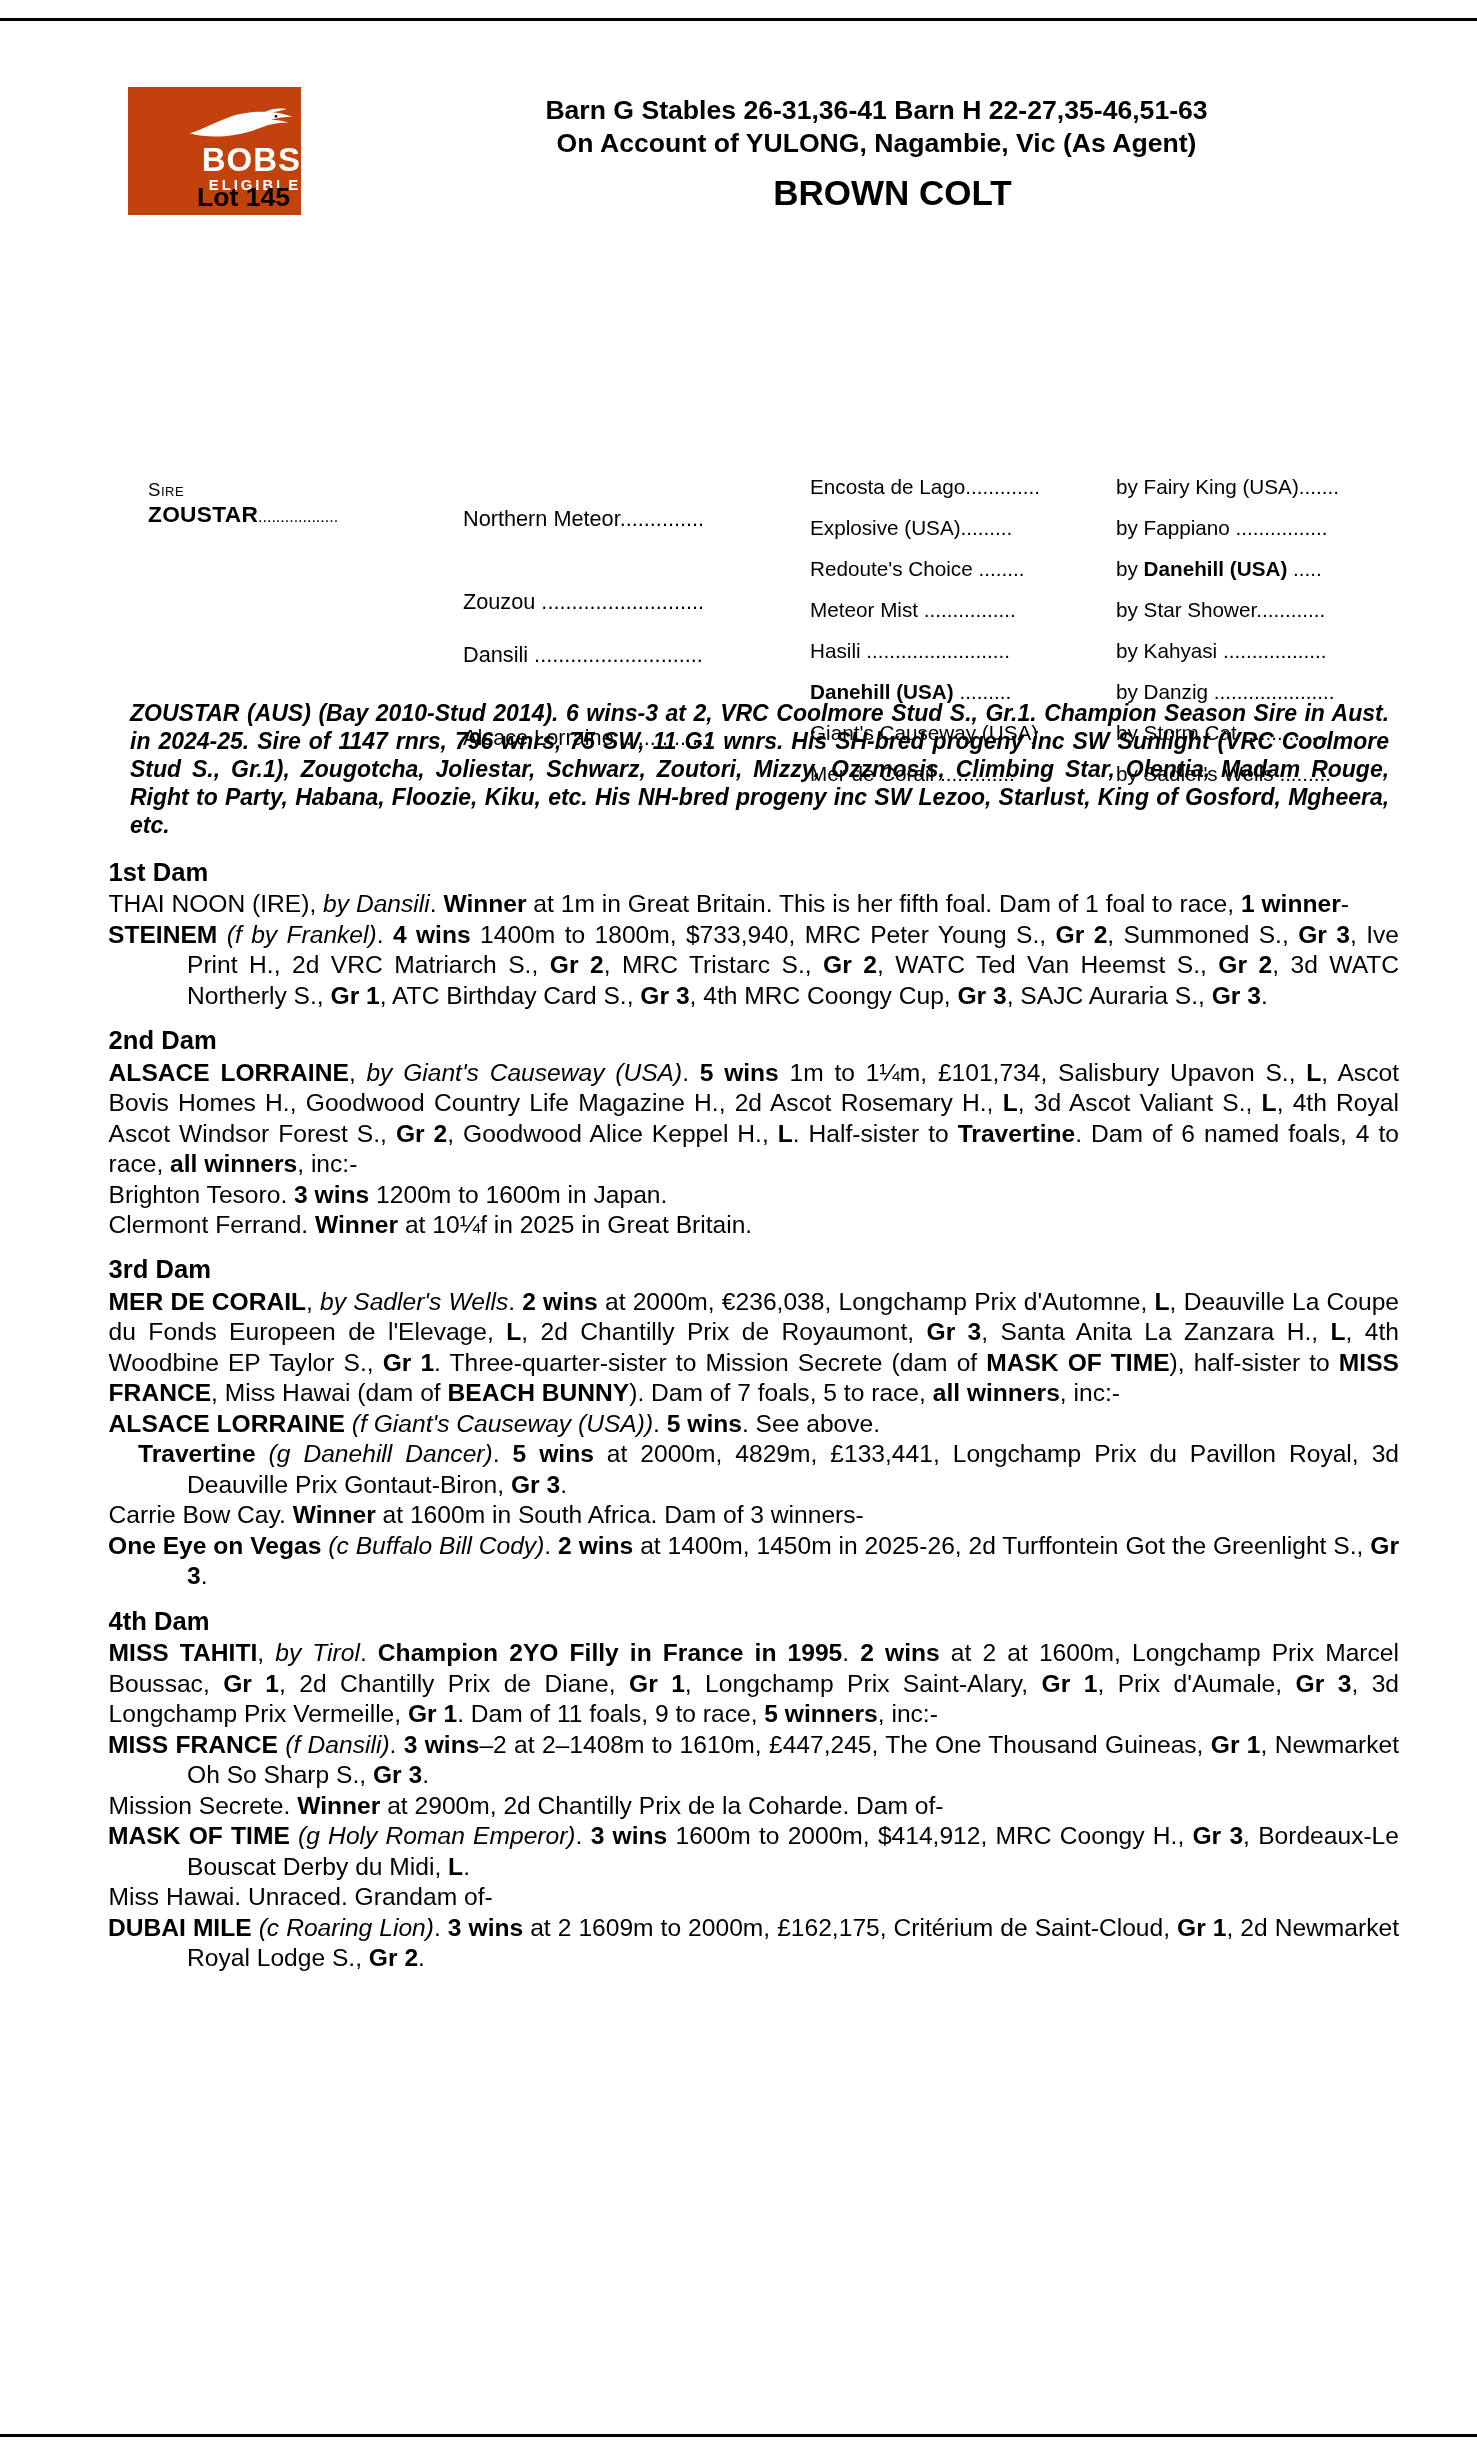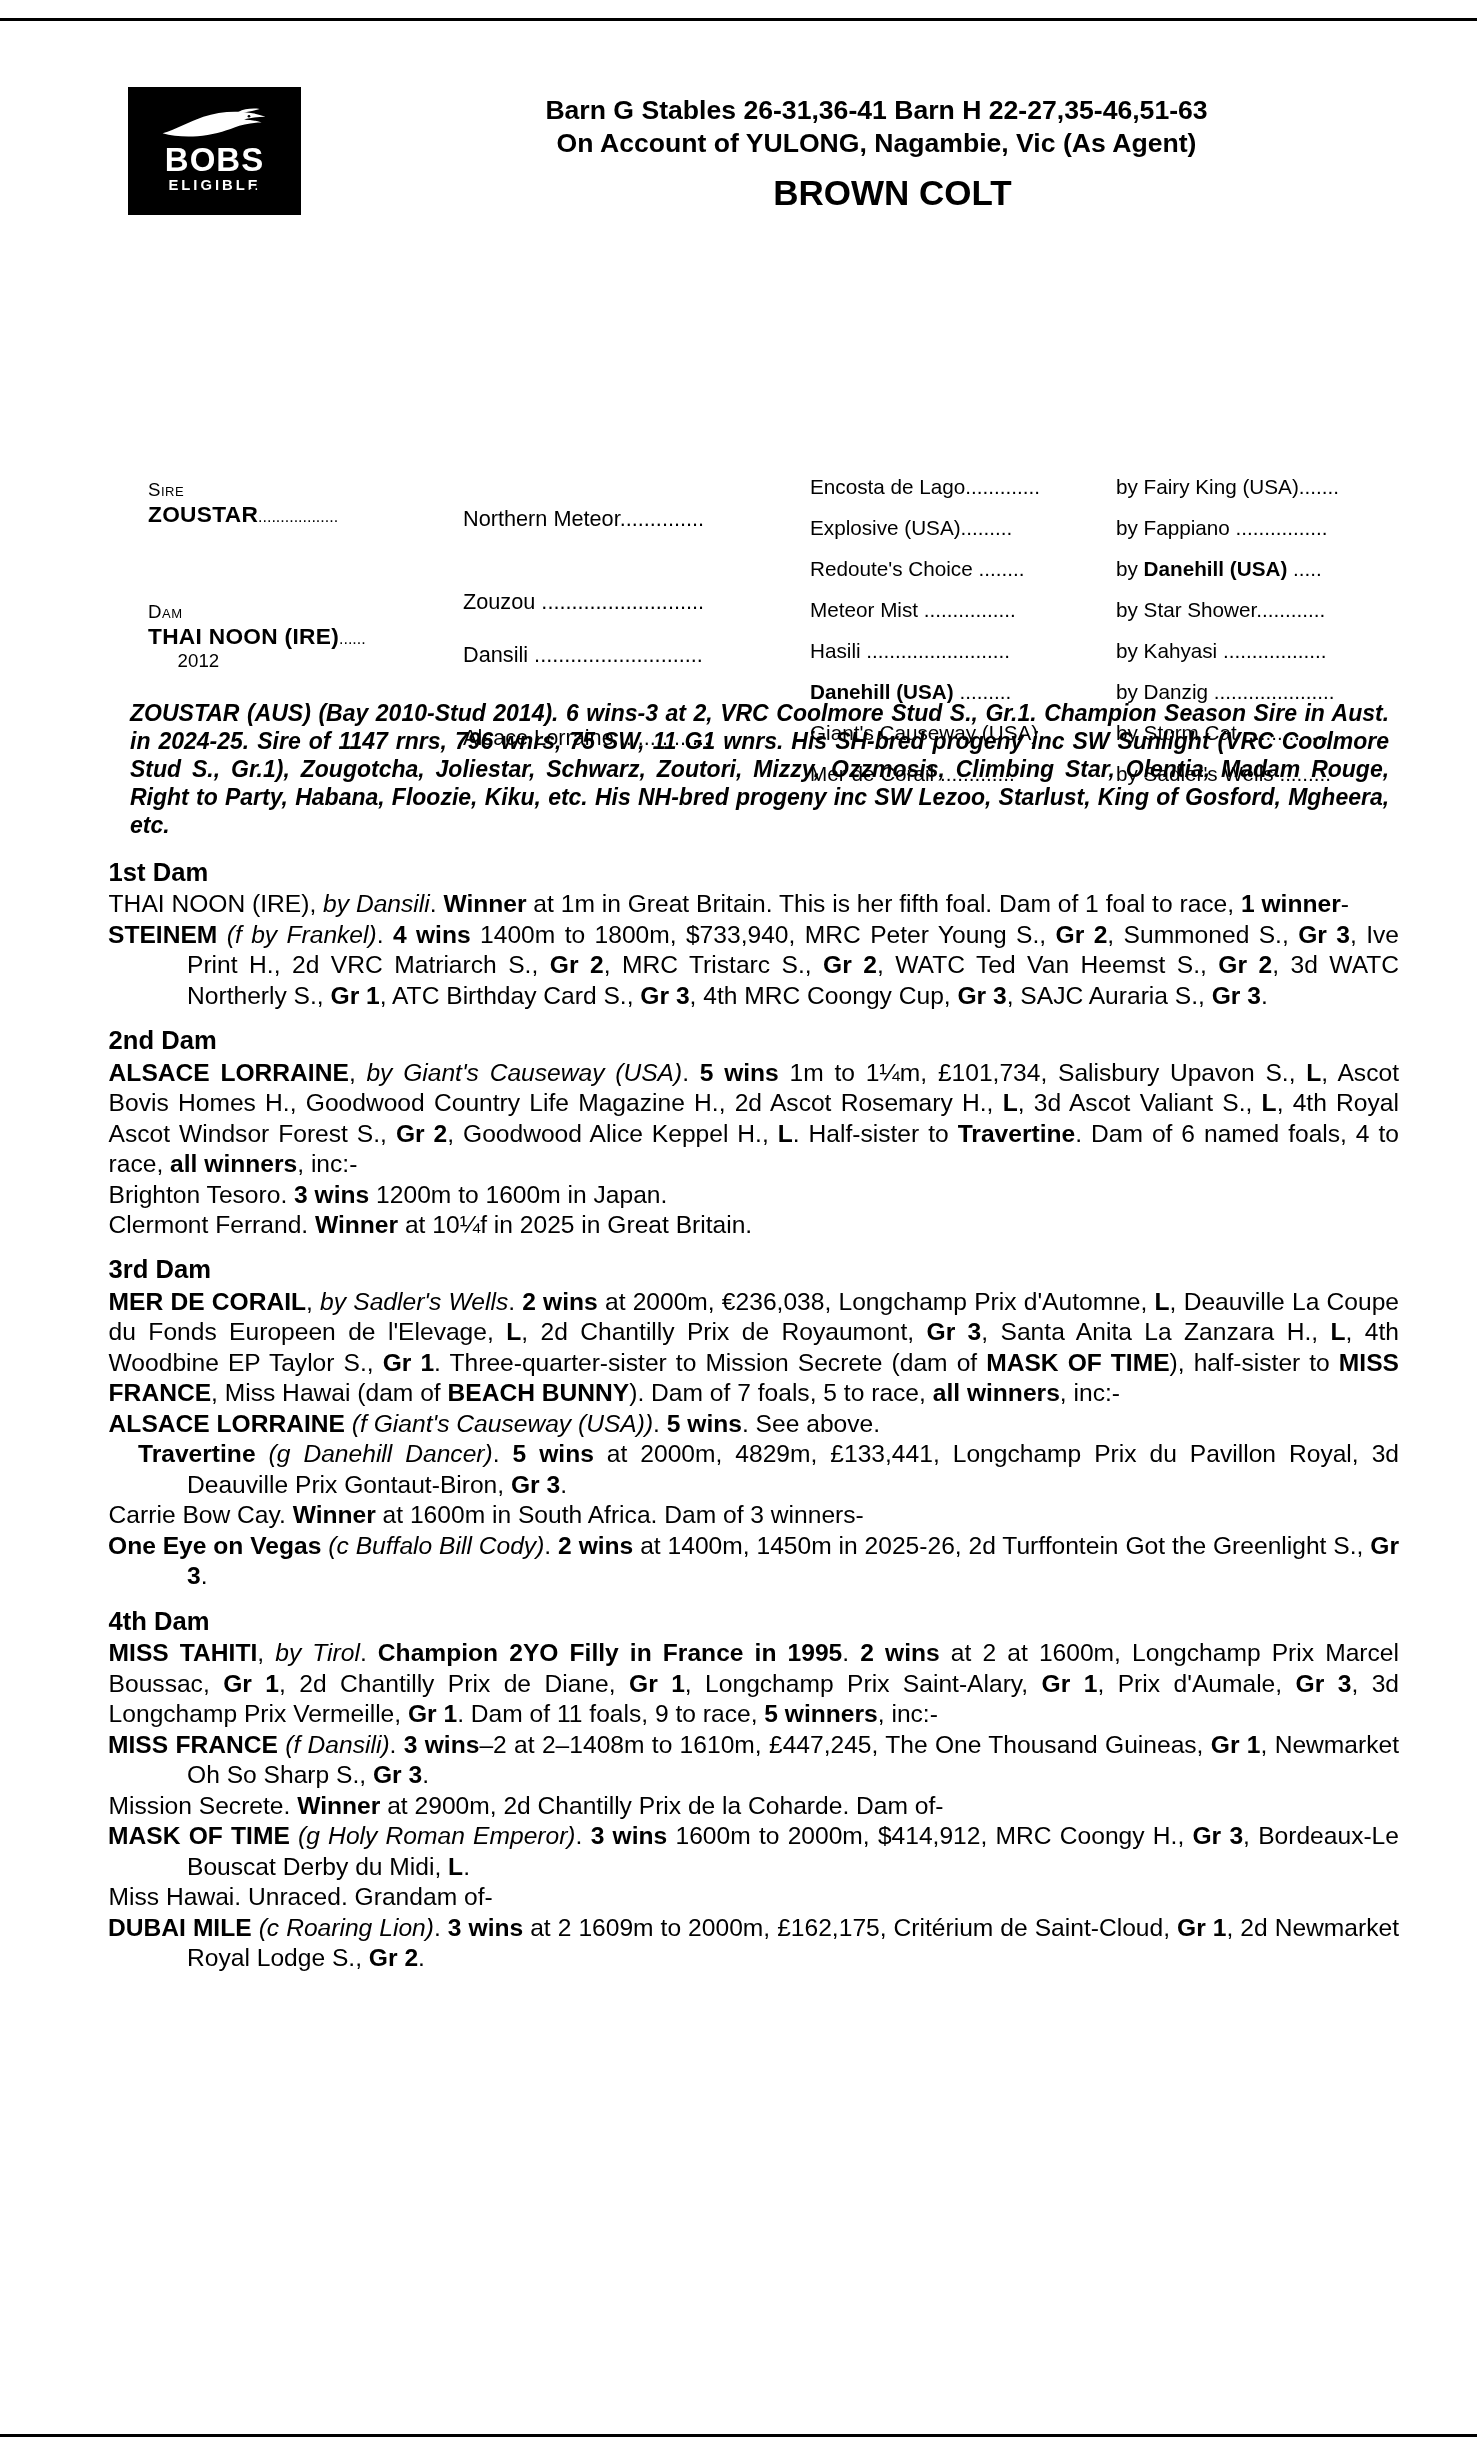--- a/index.html
+++ b/index.html
@@ -16,22 +16,22 @@
     box-sizing:border-box;
     padding:0 79px;
   }
   .rule-top{position:absolute;left:0;top:17.7px;width:1478px;height:3px;background:#000;}
   .rule-bottom{position:absolute;left:0;bottom:25.6px;width:1478px;height:3px;background:#000;}
 
   
   .header{position:relative;height:167px;}
   .bobs{
     position:absolute;left:49px;top:87px;width:173px;height:128px;
-    background:#000000;color:#fff;
-    display:flex;flex-direction:column;align-items:center;justify-content:center;
+    background:#c2410c;color:#fff;
+    display:flex;flex-direction:column;align-items:flex-end;justify-content:center;
   }
   .bobs .horse{width:118px;height:33px;margin-bottom:2px;}
   .bobs .b1{font-size:33px;font-weight:bold;letter-spacing:1px;line-height:33px;}
   .bobs .b2{font-size:14.8px;font-weight:bold;letter-spacing:3px;line-height:17.7px;margin-top:1px;}
 
   .barn{
     position:absolute;left:246px;top:94px;width:1103px;
     text-align:center;font-weight:bold;font-size:26.6px;line-height:32.5px;
   }
   .lot{
@@ -115,27 +115,20 @@
   </div>
 
   <div class="ped">
     <div class="col1">
       <div class="sireLbl">Sire</div>
       <div>
         <span class="sireName">ZOUSTAR</span><span>..................</span>
       </div>
     </div>
 
-    <div class="damBlock">
-      <div class="sireLbl">Dam</div>
-      <div>
-        <span class="sireName">THAI NOON (IRE)</span><span>......</span>
-      </div>
-      <div class="yr">2012</div>
-    </div>
 
     <div class="col2">
       <div class="r1">Northern Meteor..............</div>
       <div class="r2">Zouzou ...........................</div>
       <div class="r3">Dansili ............................</div>
       <div class="r4">Alsace Lorraine ...............</div>
     </div>
 
     <div class="col3" id="gen3">
         <div class="row">

